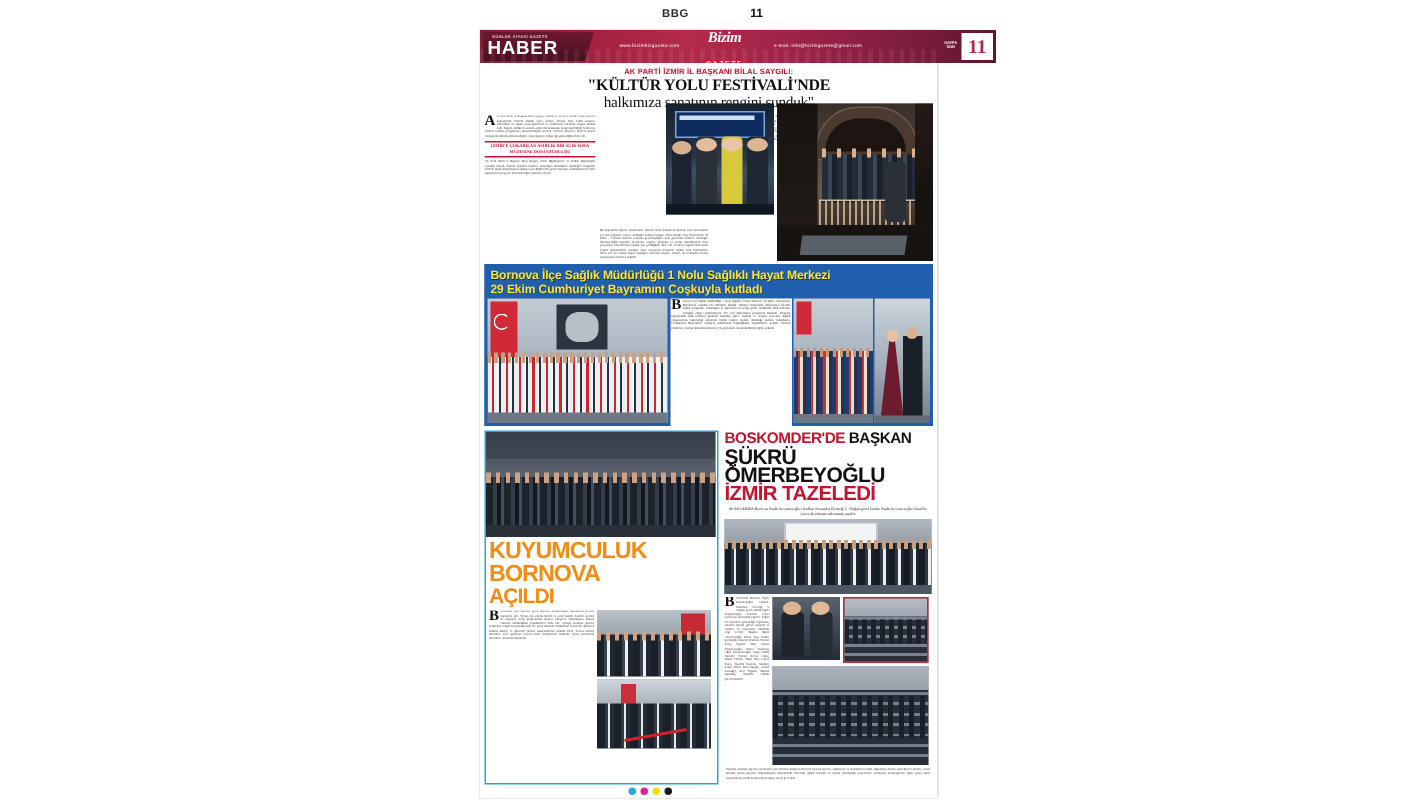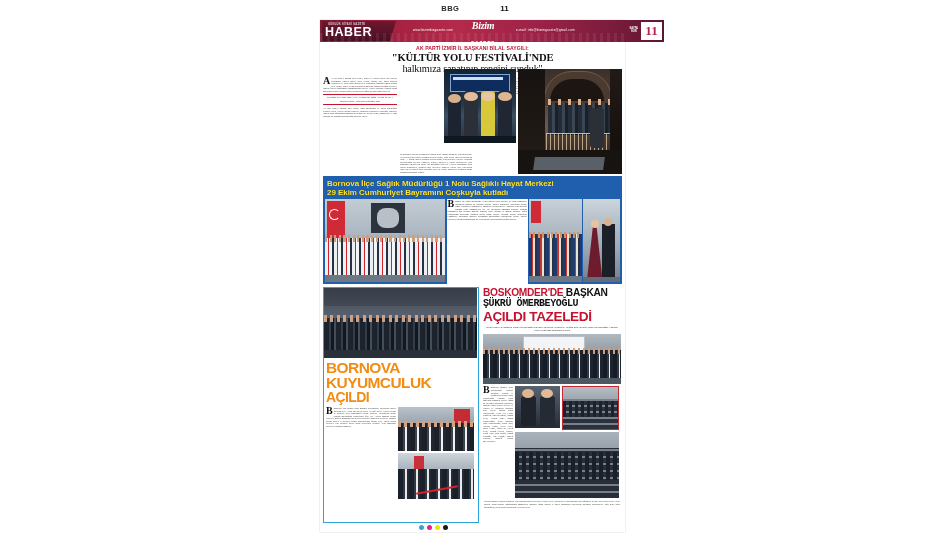--- a/index.html
+++ b/index.html
@@ -79,21 +79,21 @@
   .lower{display:flex;gap:3px;margin:3px 3px 0 3px;height:236px;}
   .ll{width:155px;border:1px solid #29a3d9;position:relative;background:#fff;}
   .lr{width:140px;position:relative;background:#fff;}
 
   .bk-title{font-family:"Liberation Sans",sans-serif;font-weight:bold;color:#f28c12;
     font-size:15.5px;line-height:15px;letter-spacing:-.6px;padding:0 2px;}
   .bk-title .l3{font-size:14px;}
 
   .bos-l1{font-size:10.2px;font-weight:bold;color:#111;line-height:11px;letter-spacing:-.3px;}
   .bos-l1 b{color:#c4122f;}
-  .bos-l2{font-size:10px;font-weight:bold;color:#111;line-height:12px;letter-spacing:-.4px;font-family:Liberation Mono, monospace;}
+  .bos-l2{font-size:14px;font-weight:bold;color:#111;line-height:12px;letter-spacing:-.4px;}
   .bos-l3{font-size:13.6px;font-weight:bold;color:#c4122f;line-height:14px;letter-spacing:-.4px;}
   .bos-spot{font-size:2.6px;line-height:3.2px;color:#222;text-align:center;padding:2px 4px;
     font-family:"Liberation Serif",serif;}
 
   .dots{position:absolute;left:419px;top:525px;display:flex;gap:3px;align-items:center;}
   .dot{width:5px;height:5px;border-radius:50%;}
 </style>
 </head>
 <body>
 
@@ -228,22 +228,22 @@
           <div style="position:absolute;inset:0;background:linear-gradient(180deg,#3f4752 0%,#5b6470 45%,#8f969e 70%,#4c535c 100%);"></div>
           <div style="position:absolute;left:0;top:0;right:0;height:18px;background:#22283048;"></div>
           <div style="position:absolute;left:0;bottom:0;right:0;height:40px;
             background:repeating-linear-gradient(90deg,#1d232c 0 5px,#333c47 5px 7.5px,#121820 7.5px 10px,#444e5a 10px 12px);"></div>
           <div style="position:absolute;left:0;bottom:36px;right:0;height:7px;
             background:repeating-linear-gradient(90deg,#cda184 0 3px,transparent 3px 6.5px);"></div>
           <div style="position:absolute;left:0;bottom:0;right:0;height:8px;background:#2a3039;"></div>
         </div>
 
         <div class="bk-title" style="margin-top:2px;">
+          <div>KUYUMCULUK</div>
           <div>BORNOVA</div>
-          <div>KUYUMCULUK</div>
           <div class="l3">AÇILDI</div>
         </div>
 
         <div style="display:flex;gap:2px;padding:2px;">
           <div class="col" style="width:70px;height:92px;overflow:hidden;">
             <div class="dropcap">Bornova'da yeni hizmete giren Bornova Kuyumculuk, düzenlenen törenle kapılarını açtı. Açılışa çok sayıda davetli ve esnaf katıldı. Kurdele kesimi ile başlayan açılış programında işletme sahipleri, vatandaşlara hizmet etmenin mutluluğunu yaşadıklarını ifade etti. Açılışta konuşan işletme yetkilileri, müşteri memnuniyetini her şeyin üzerinde tuttuklarını belirterek, Bornova halkına kaliteli ve güvenilir hizmet sunacaklarının sözünü verdi. Törene katılan davetliler yeni işletmeye hayırlı olsun dileklerinde bulundu. Açılış sonrasında davetlilere ikramda bulunuldu.</div>
           </div>
           <div style="width:76px;">
             <div class="ph" style="width:76px;height:44px;position:relative;background:#7e8892;">
               <div style="position:absolute;inset:0;background:linear-gradient(180deg,#b9c1c9 0%,#8d97a1 55%,#5c656f 100%);"></div>
@@ -264,21 +264,21 @@
         </div>
       </div>
 
       <div class="lr">
         <div style="padding:0 1px;">
           <div class="bos-l1">
             <b>BOSKOMDER'DE</b>
             <span>BAŞKAN</span>
           </div>
           <div class="bos-l2">ŞÜKRÜ ÖMERBEYOĞLU</div>
-          <div class="bos-l3">AÇILDI TAZELEDİ</div>
+          <div class="bos-l3">İZMİR TAZELEDİ</div>
         </div>
 
         <div class="bos-spot">BOSKOMDER Bornova Suphi Koyuncuoğlu Okulları Mezunlar Derneği 5. Olağan genel kurulu Suphi Koyuncuoğlu Anadolu Lisesi Konferans salonunda yapıldı</div>
 
         <div class="ph" style="width:138px;height:50px;position:relative;background:#7d8690;margin:0 1px;">
           <div style="position:absolute;inset:0;background:linear-gradient(180deg,#b0b8c0 0%,#8b949e 45%,#5f6973 100%);"></div>
           <div style="position:absolute;left:40px;top:2px;width:60px;height:13px;background:#f2f4f6;border:.5px solid #b9c0c7;"></div>
           <div style="position:absolute;left:0;bottom:0;right:0;height:34px;
             background:repeating-linear-gradient(90deg,#161c25 0 4px,#2e3744 4px 6px,#eceef0 6px 7.5px,#1d242e 7.5px 10px);"></div>
           <div style="position:absolute;left:0;bottom:30px;right:0;height:6px;

